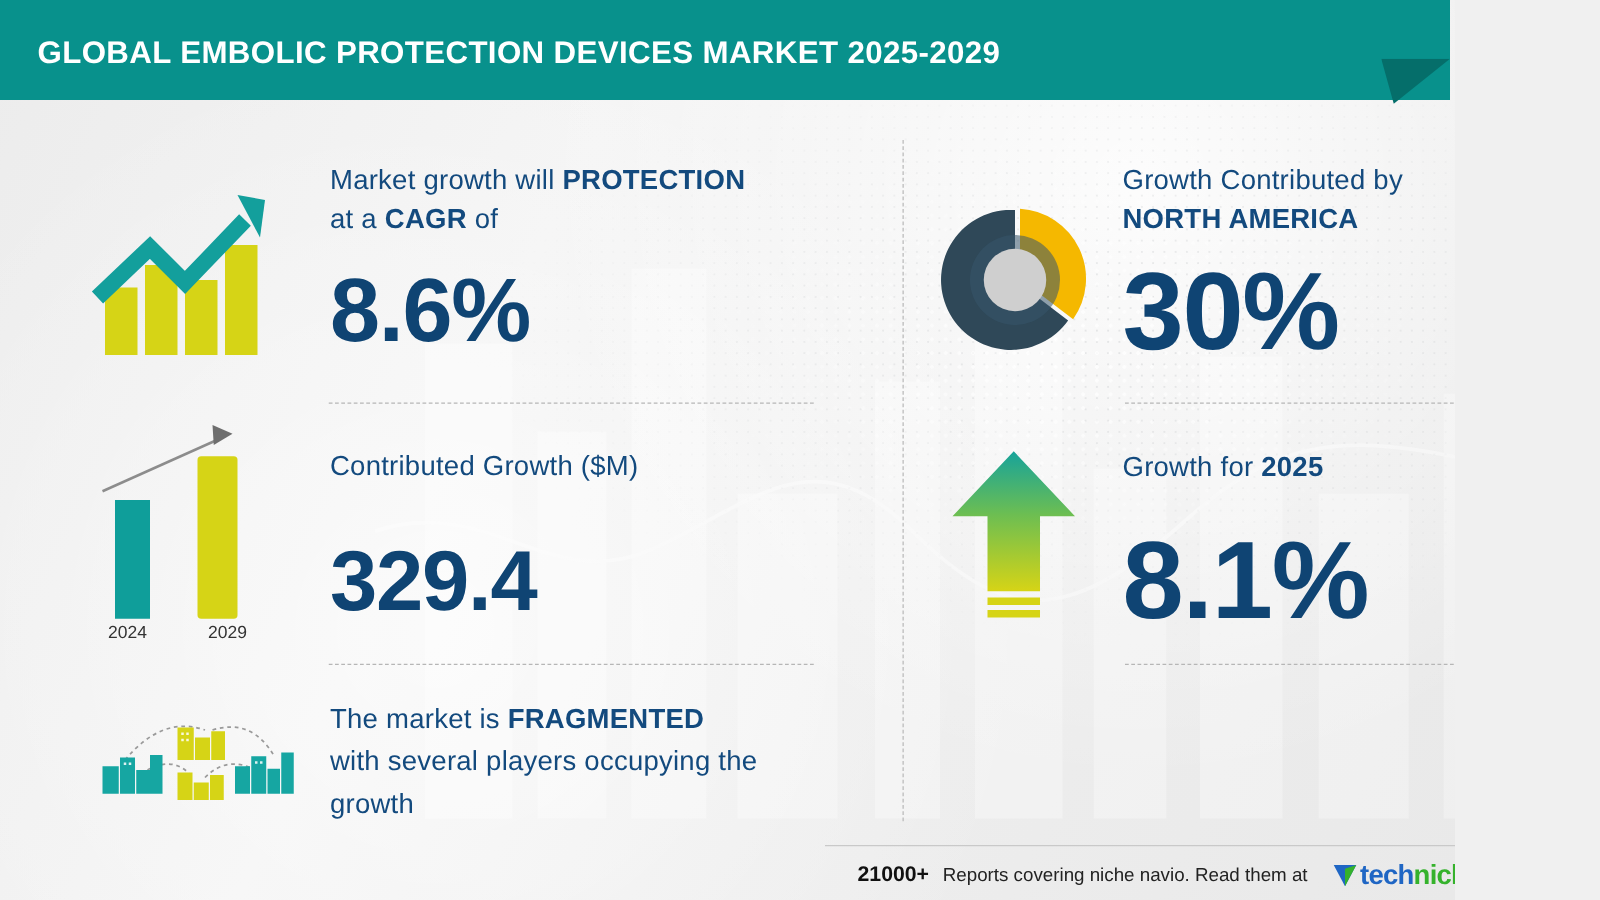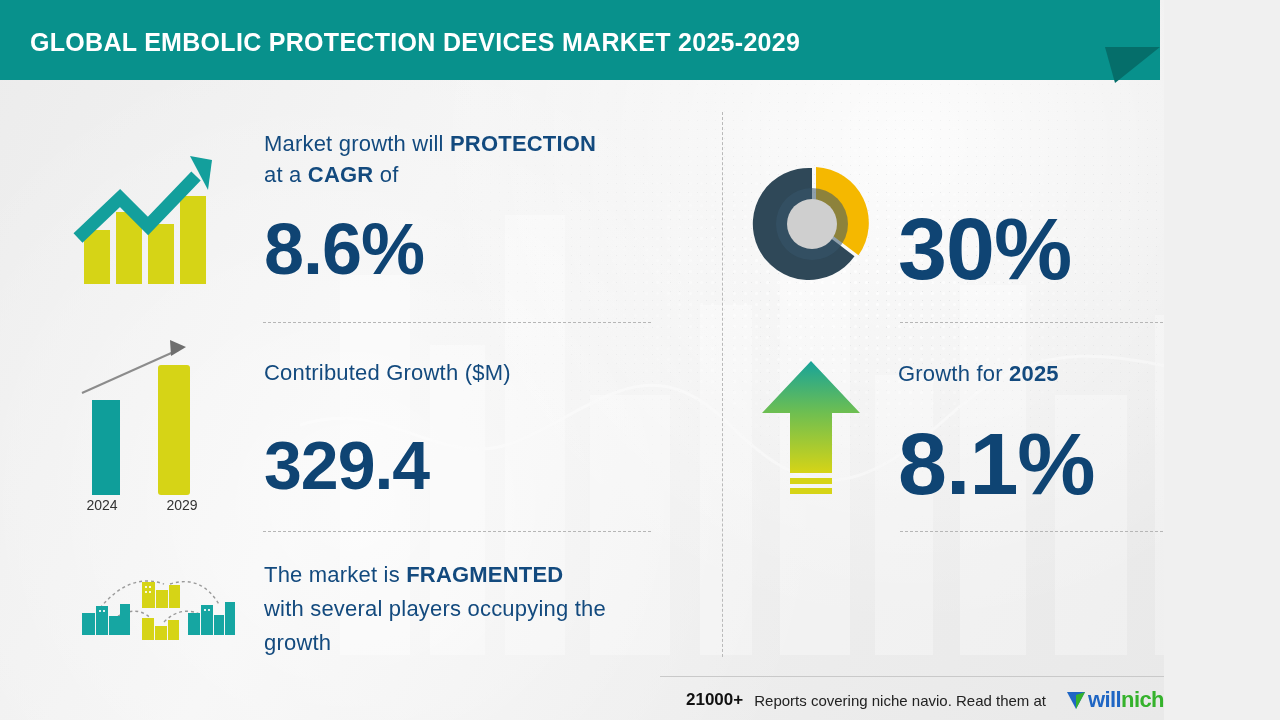--- a/index.html
+++ b/index.html
@@ -219,20 +219,24 @@
     <path d="M64 64 L64 8 A56 56 0 1 0 106.5 96.3 Z" fill="#2f4858"></path>
 
     <g transform="translate(4,-1)">
       <path d="M64 64 L64 8 A56 56 0 0 1 106.5 96.3 Z" fill="#f5b800"></path>
     </g>
 
     <circle cx="64" cy="64" r="36" fill="#36556b" opacity="0.55"></circle>
     <circle cx="64" cy="64" r="25" fill="#cfcfcf"></circle>
   </svg>
 
+  <div class="stat-head" style="left:898px;top:128px;width:320px;">
+    <span>Growth Contributed by</span><br>
+    <b>NORTH AMERICA</b>
+  </div>
 
   <div class="bignum" style="left:898px;top:205px;font-size:88px;line-height:88px;">30%</div>
 
   <svg style="position:absolute;left:756px;top:355px;width:110px;height:150px;" viewBox="0 0 110 150">
     <defs>
       <linearGradient id="arrGrad" x1="0" y1="0" x2="0" y2="1">
         <stop offset="0%" stop-color="#17a39a"></stop>
         <stop offset="45%" stop-color="#6cbe52"></stop>
         <stop offset="100%" stop-color="#d6d416"></stop>
       </linearGradient>
@@ -251,18 +255,18 @@
   <div id="footer-rule"></div>
   <div id="footer">
     <div id="footer-count">21000+</div>
     <div id="footer-text">Reports covering niche navio. Read them at</div>
     <div id="logo">
       <svg width="20" height="22" viewBox="0 0 20 22" style="margin-right:2px;">
         <polygon points="1,3 19,3 10,20" fill="#1f66c4"></polygon>
         <polygon points="10,6 19,3 10,20" fill="#35b22c"></polygon>
       </svg>
       <span id="logo-word">
-        <span id="logo-tech">will</span><span id="logo-navio">niche</span><span id="logo-tm">™</span>
+        <span id="logo-tech">tech</span><span id="logo-navio">niche</span><span id="logo-tm">™</span>
       </span>
     </div>
   </div>
 
 </div>
 
 </body></html>

